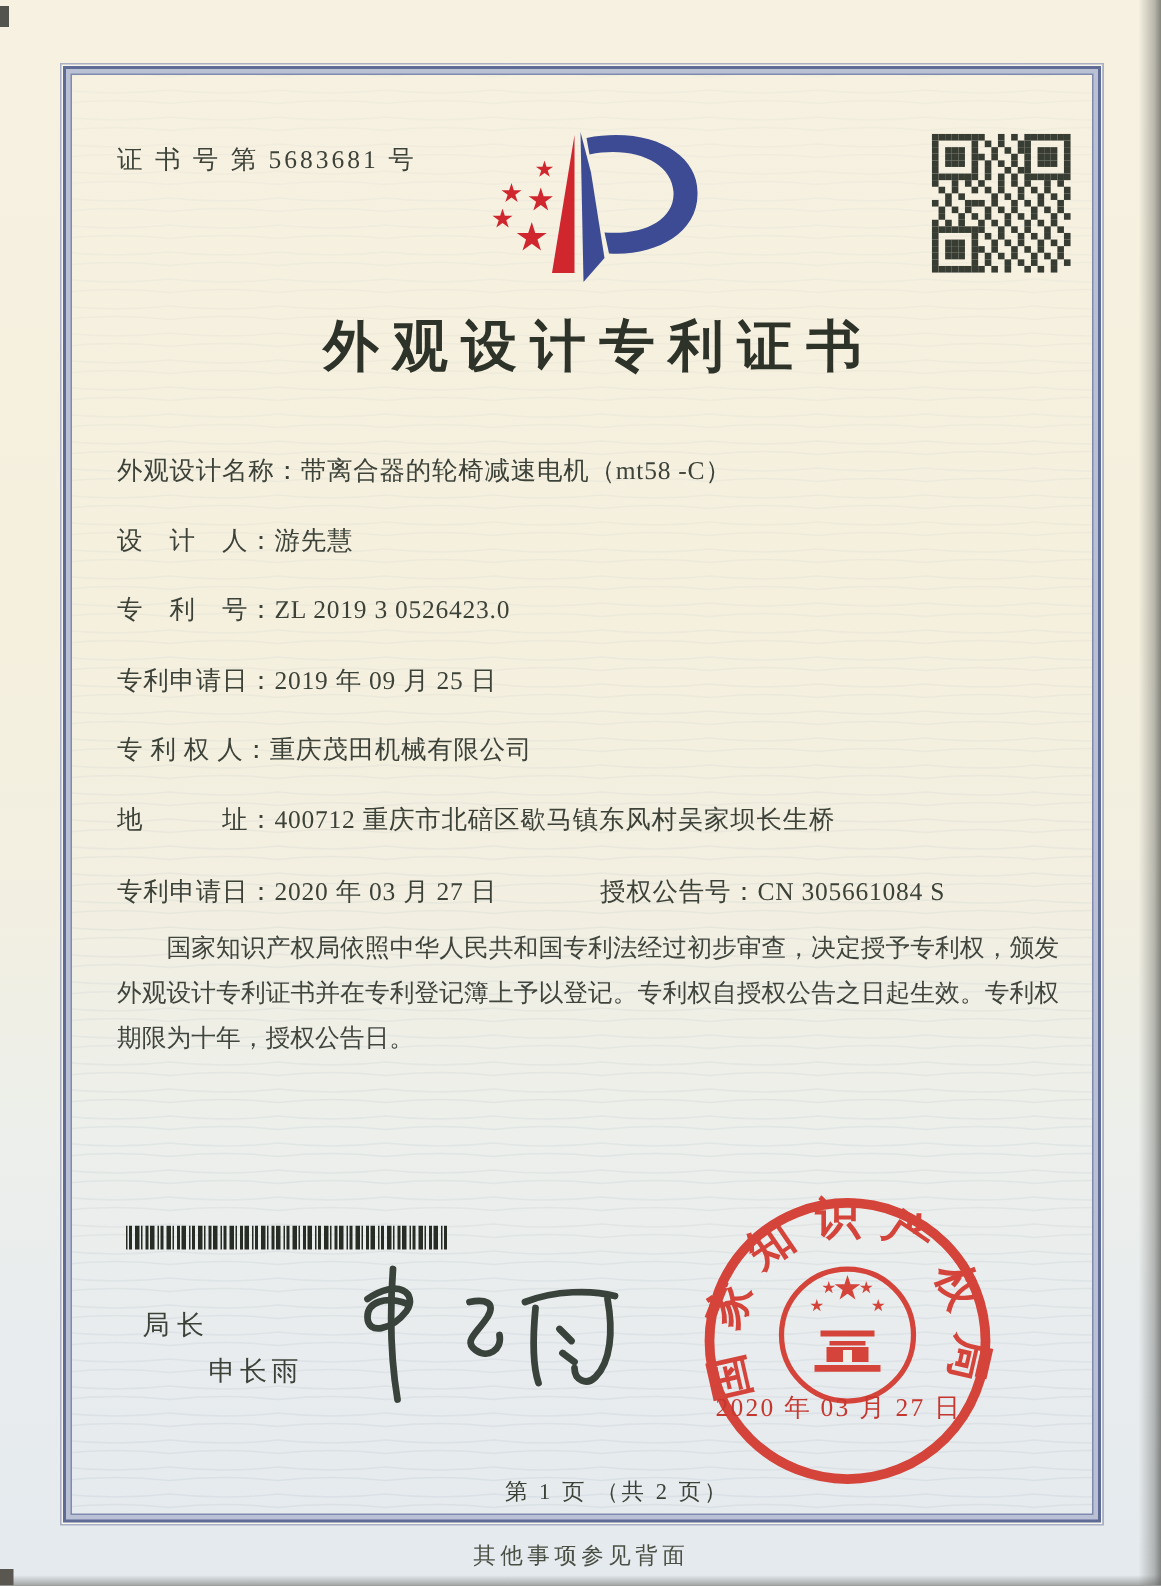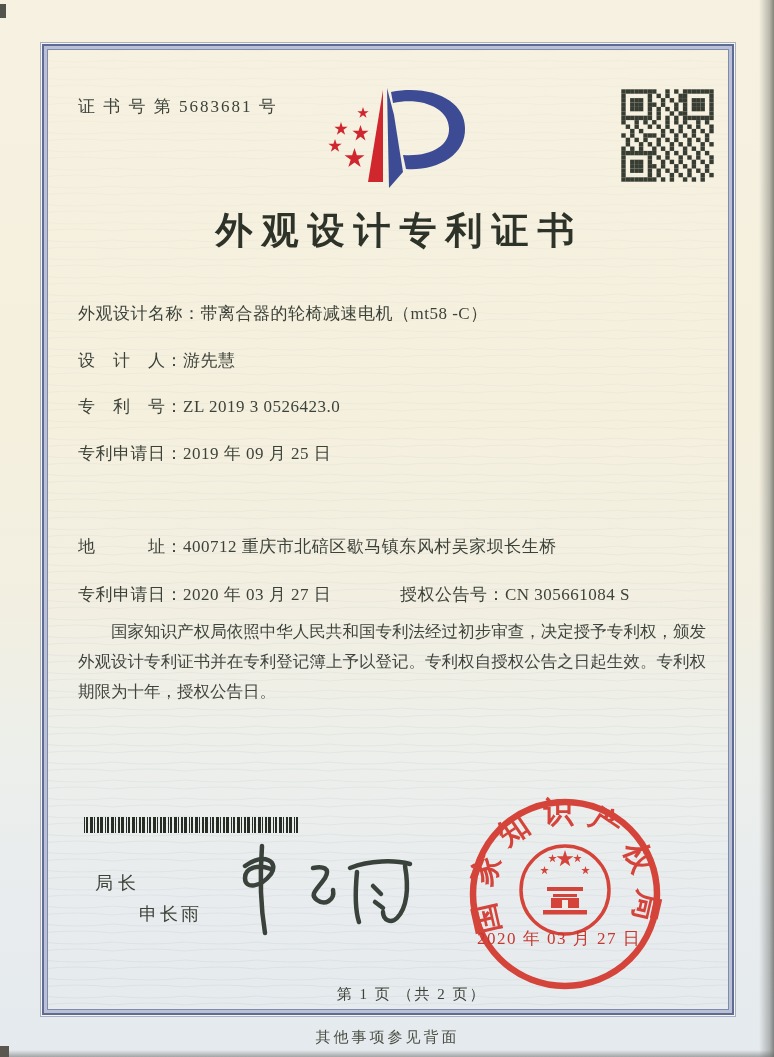--- a/index.html
+++ b/index.html
@@ -411,20 +411,23 @@
   </div>
   <div class="abs field-row r2">
     <span>设　计　人：</span><span>游先慧</span>
   </div>
   <div class="abs field-row r3">
     <span>专　利　号：</span><span>ZL 2019 3 0526423.0</span>
   </div>
   <div class="abs field-row r4">
     <span>专利申请日：</span><span>2019 年 09 月 25 日</span>
   </div>
+  <div class="abs field-row r5">
+    <span>专 利 权 人：</span><span>重庆茂田机械有限公司</span>
+  </div>
   <div class="abs field-row r6">
     <span>地　　　址：</span><span>400712 重庆市北碚区歇马镇东风村吴家坝长生桥</span>
   </div>
   <div class="abs field-row r7">
     <span>专利申请日：</span><span>2020 年 03 月 27 日</span>
     <span class="grant-no">
       <span>授权公告号：</span><span>CN 305661084 S</span>
     </span>
   </div>
 

